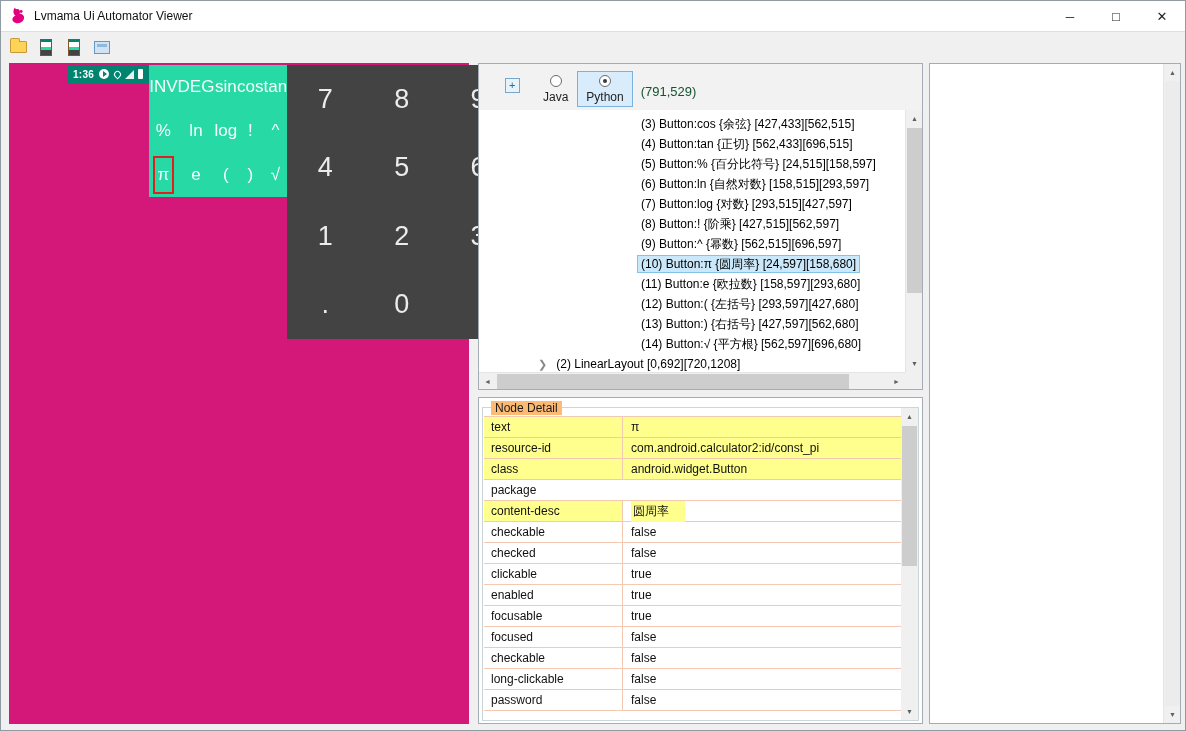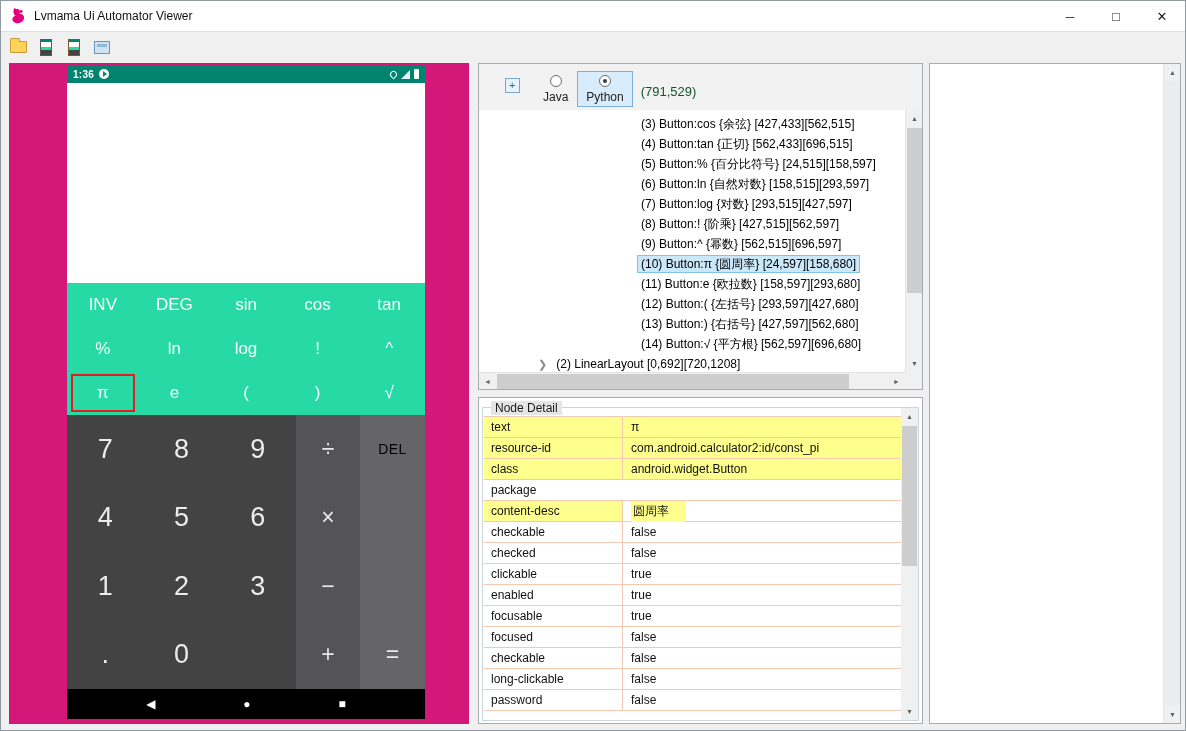--- a/index.html
+++ b/index.html
@@ -29,21 +29,21 @@
   .icon-folder::before { content:''; position:absolute; top:-4px; left:-1px; width:8px; height:3px;
                  background:#ffd258; border:1px solid #c79a33; border-bottom:0; border-radius:2px 2px 0 0; }
   .icon-device { width:12px; height:17px; border:1px solid #5a5a5a;
                  background:linear-gradient(180deg,#00846f 0 15%,#ffffff 15% 45%,#27d9a5 45% 68%,#434343 68% 100%); }
   .icon-device.alt { border-color:#7a5a2a; }
   .icon-screen { width:16px; height:13px; background:#cfe3f5; border:1px solid #6b96c1; position:relative; }
   .icon-screen::before { content:''; position:absolute; left:2px; top:2px; right:2px; height:3px; background:#8fb8dd; }
 
   
   .device-panel { position:absolute; left:8px; top:62px; width:460px; height:661px; background:#d41879; }
-  .phone { position:absolute; left:58px; top:2px; width:358px; height:654px; display:flex; flex-direction:column; }
+  .phone { position:absolute; left:58px; top:2px; width:358px; height:654px; display:flex; flex-direction:row; }
   .statusbar { height:18px; background:#00846f; color:#fff; display:flex; align-items:center;
                padding:0 6px; font-size:10px; gap:5px; }
   .sb-time { font-weight:bold; letter-spacing:.3px; }
   .sb-play-icon { width:10px; height:10px; border-radius:50%; background:#fff; position:relative; }
   .sb-play-icon::before { content:''; position:absolute; left:4px; top:2px;
                border-left:4px solid #00846f; border-top:3px solid transparent; border-bottom:3px solid transparent; }
   .sb-right { margin-left:auto; display:flex; align-items:center; gap:4px; }
   .sb-loc { width:7px; height:7px; border:1px solid #fff; border-radius:50% 50% 50% 0; transform:rotate(-45deg); }
   .sb-signal { width:0; height:0; border-left:9px solid transparent; border-bottom:9px solid #fff; opacity:.9; }
   .sb-batt { width:5px; height:10px; background:#fff; border-radius:1px; }
@@ -103,21 +103,21 @@
   .vscroll .sb-thumb { left:1px; width:15px; }
   .hscroll .sb-thumb { top:1px; height:15px; }
   .tree-vscroll { right:0; top:46px; bottom:17px; border-left:1px solid #e4e4e4; }
   .tree-hscroll { left:0; right:17px; bottom:0; border-top:1px solid #e4e4e4; }
   .sb-corner { position:absolute; right:0; bottom:0; width:17px; height:17px; background:#f0f0f0; }
 
   
   .detail-panel { position:absolute; left:477px; top:396px; width:445px; height:327px; background:#fff;
                   border:1px solid #a5acb5; }
   .groupbox { position:absolute; inset:9px 3px 2px 3px; border:1px solid #c9d6de; }
-  .groupbox-title { position:absolute; top:3px; left:12px; background:#e5e5e5; padding:0 4px; font-size:12px;
+  .groupbox-title { position:absolute; top:3px; left:12px; background:#fdba74; padding:0 4px; font-size:12px;
                   color:#1a1a1a; z-index:2; }
   .detail-table { position:absolute; top:8px; left:1px; right:17px; bottom:1px; overflow:hidden;
                   border-top:1px solid #f3c9b1; }
   .detail-row { display:flex; height:21px; border-bottom:1px solid #f3c9b1; font-size:12px; align-items:stretch; }
   .detail-key { width:138px; padding-left:7px; color:#111; display:flex; align-items:center; }
   .detail-value { flex:1; padding-left:8px; color:#111; border-left:1px solid #f3c9b1; display:flex; align-items:center; }
   .detail-row.f-highlight .detail-key, .detail-row.f-highlight .detail-value { background:#ffff8d; }
   .detail-row.f-key_highlight .detail-key { background:#ffff8d; }
   .detail-row.f-value_mark .val-text { background:#ffff8d; padding:2px 16px 2px 2px; }
   .detail-vscroll { right:0; top:0; bottom:0; }

